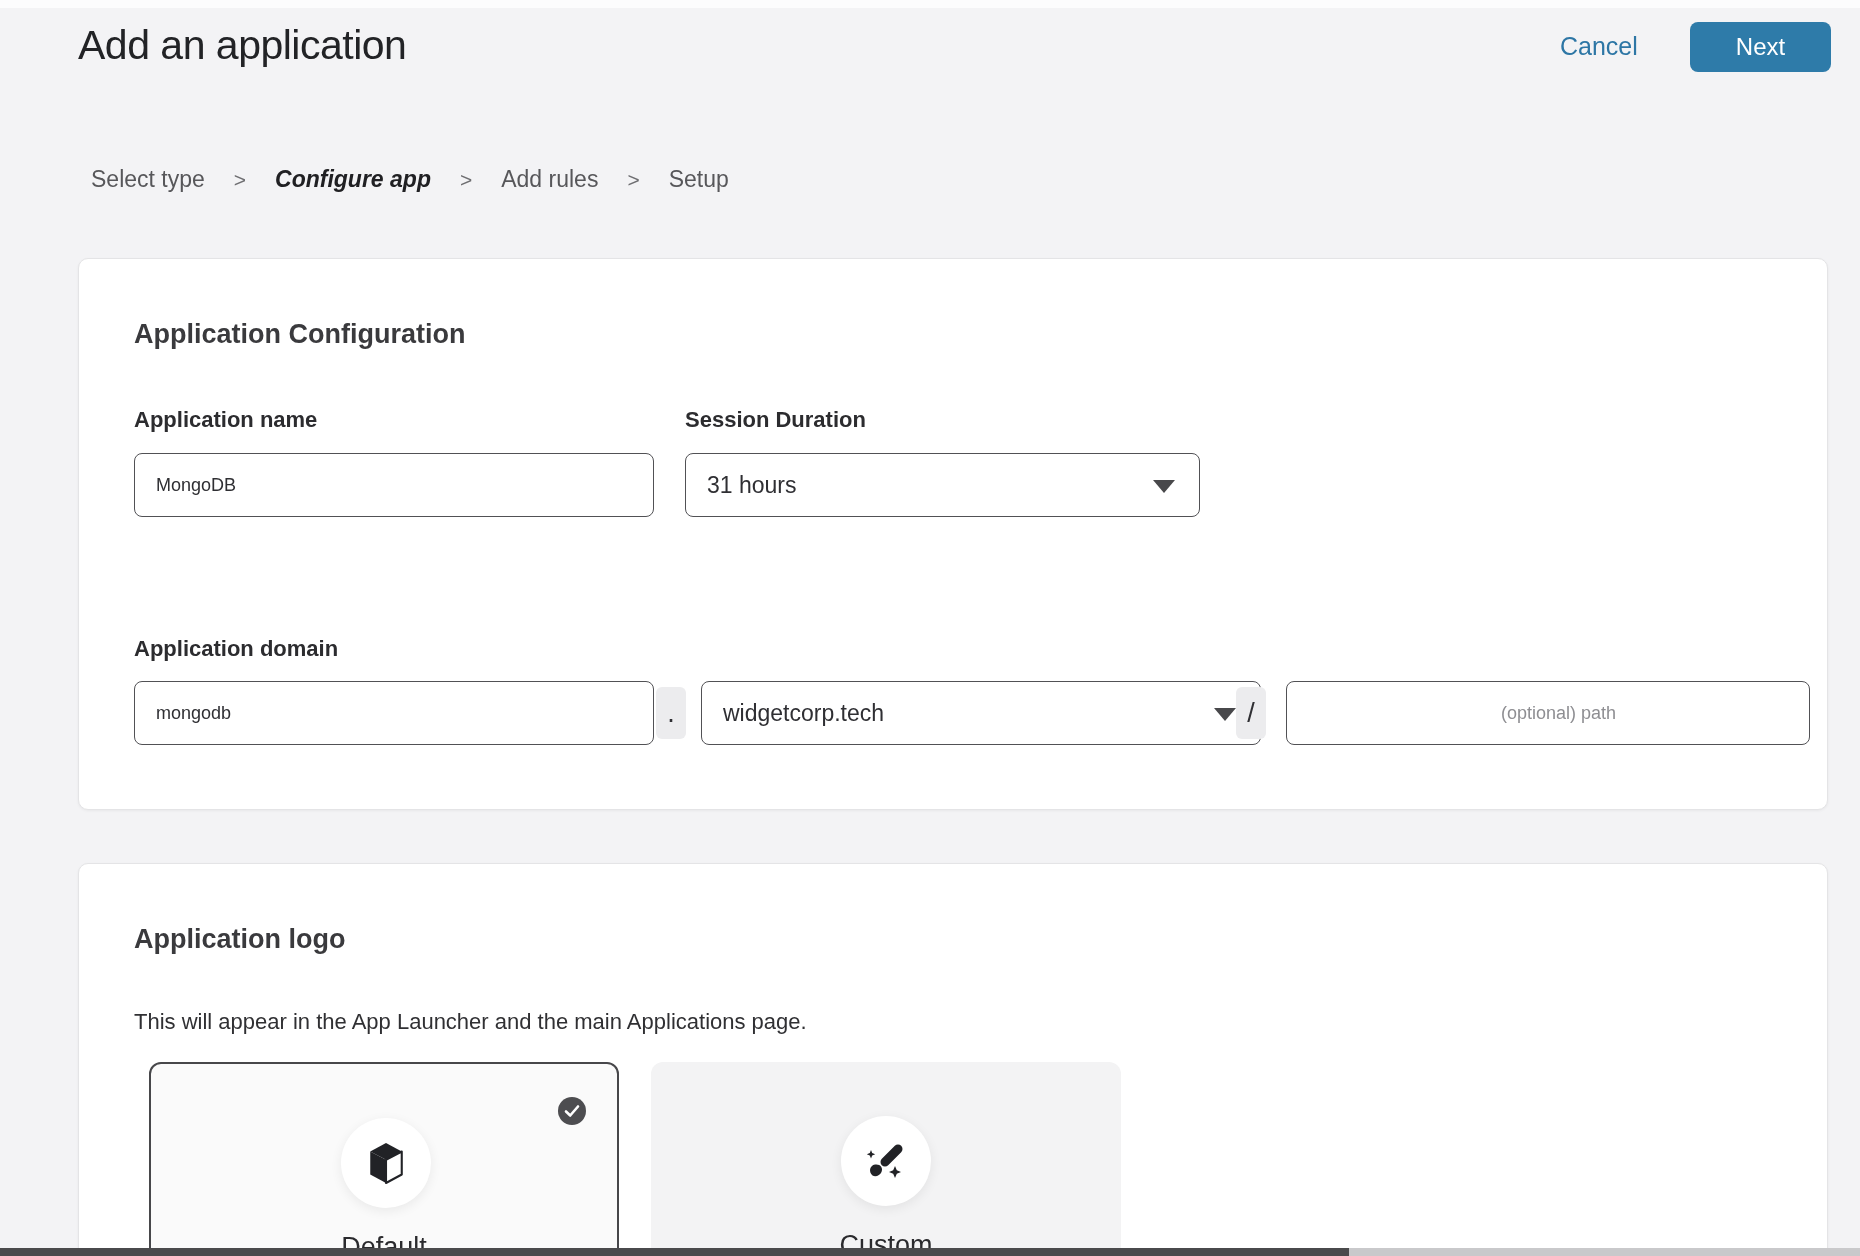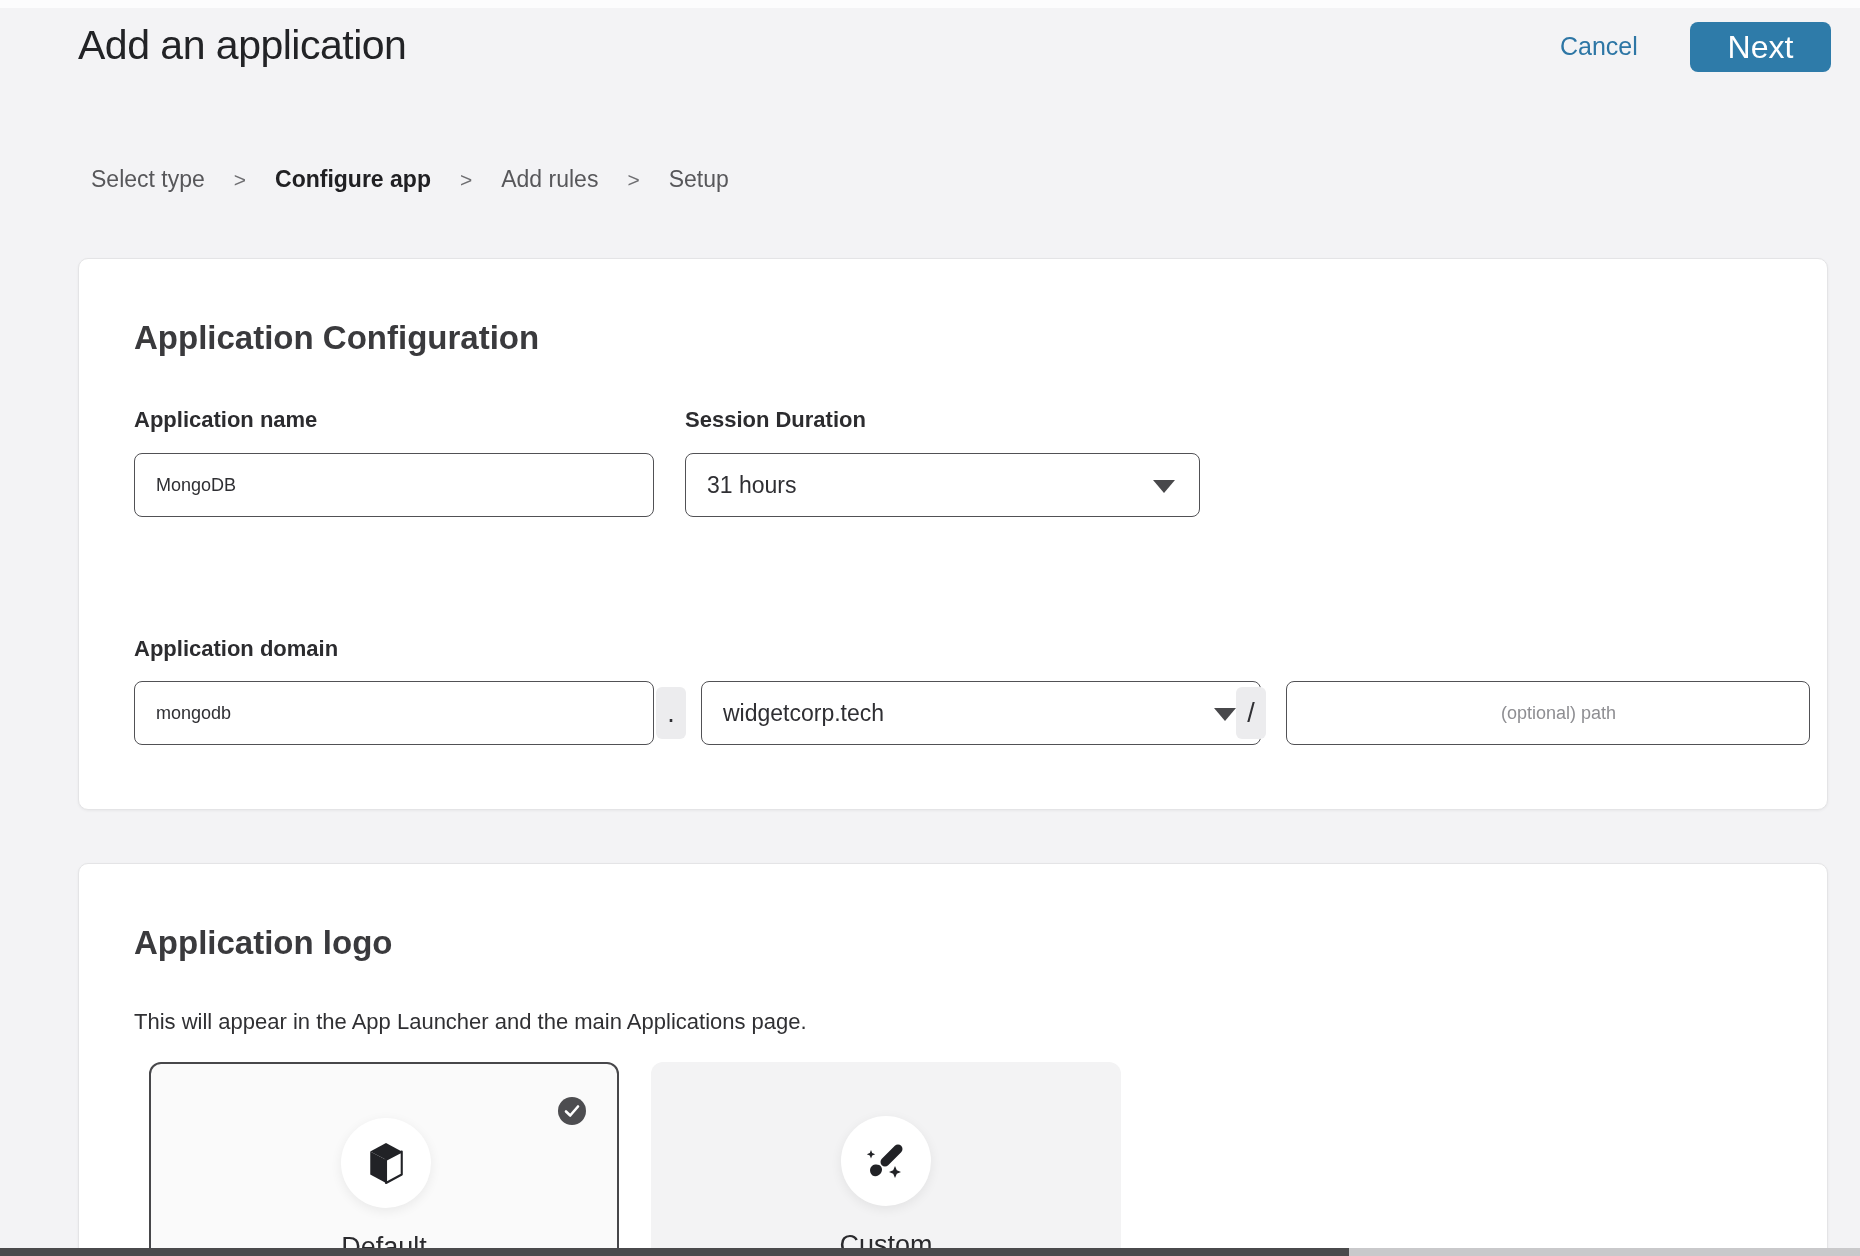--- a/index.html
+++ b/index.html
@@ -19,44 +19,44 @@
     font-size:41px; font-weight:400; color:#222326; letter-spacing:-0.5px;
   }
   .cancel-link {
     position:absolute; left:1560px; top:32px;
     font-size:25px; color:#2d76a5; cursor:pointer; background:none; border:none;
     font-family:"Liberation Sans", sans-serif;
   }
   .next-button {
     position:absolute; left:1690px; top:22px; width:141px; height:50px;
     background:#2e7ba9; color:#ffffff; border:none; border-radius:8px;
-    font-size:32px; cursor:pointer; font-family:"Liberation Sans", sans-serif;
+    font-size:24px; cursor:pointer; font-family:"Liberation Sans", sans-serif;
   }
 
   
   .breadcrumb {
     position:absolute; left:91px; top:166px;
     display:flex; align-items:center; gap:29px;
     font-size:23px; color:#57575a;
   }
   .breadcrumb .step { cursor:pointer; }
-  .breadcrumb .step.active { font-weight:700; color:#202023; }
+  .breadcrumb .step.active { font-weight:700; color:#202023;font-style:italic; }
   .breadcrumb .sep { color:#6e6e71; font-size:21px; }
 
   
   .card {
     position:absolute; left:78px; width:1750px;
     background:#ffffff; border:1px solid #e4e4e6; border-radius:10px;
     box-shadow:0 1px 3px rgba(0,0,0,0.05);
   }
   .card-config { top:258px; height:552px; }
   .card-logo { top:863px; height:540px; }
   .card h2 {
     position:absolute; left:55px; top:60px;
-    font-size:33px; font-weight:700; color:#3a3a3d;
+    font-size:27px; font-weight:700; color:#3a3a3d;
   }
   .field-label {
     position:absolute; font-size:22px; font-weight:700; color:#2c2c2f;
   }
   .text-input {
     position:absolute; height:64px;
     border:1.5px solid #515155; border-radius:8px; background:#fff;
     font-size:18px; color:#2f2f33; padding:0 0 0 21px;
     font-family:"Liberation Sans", sans-serif; outline:none;
   }

